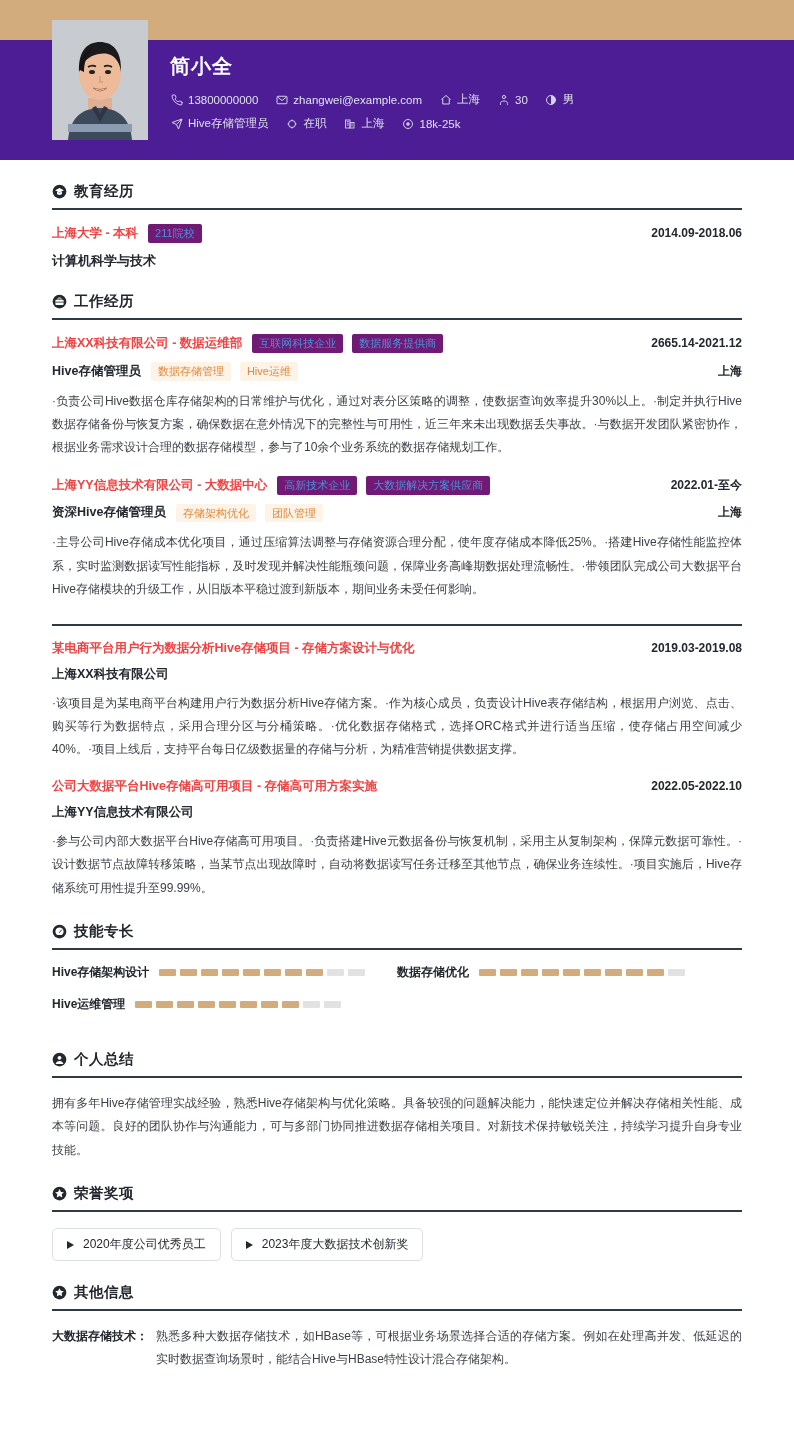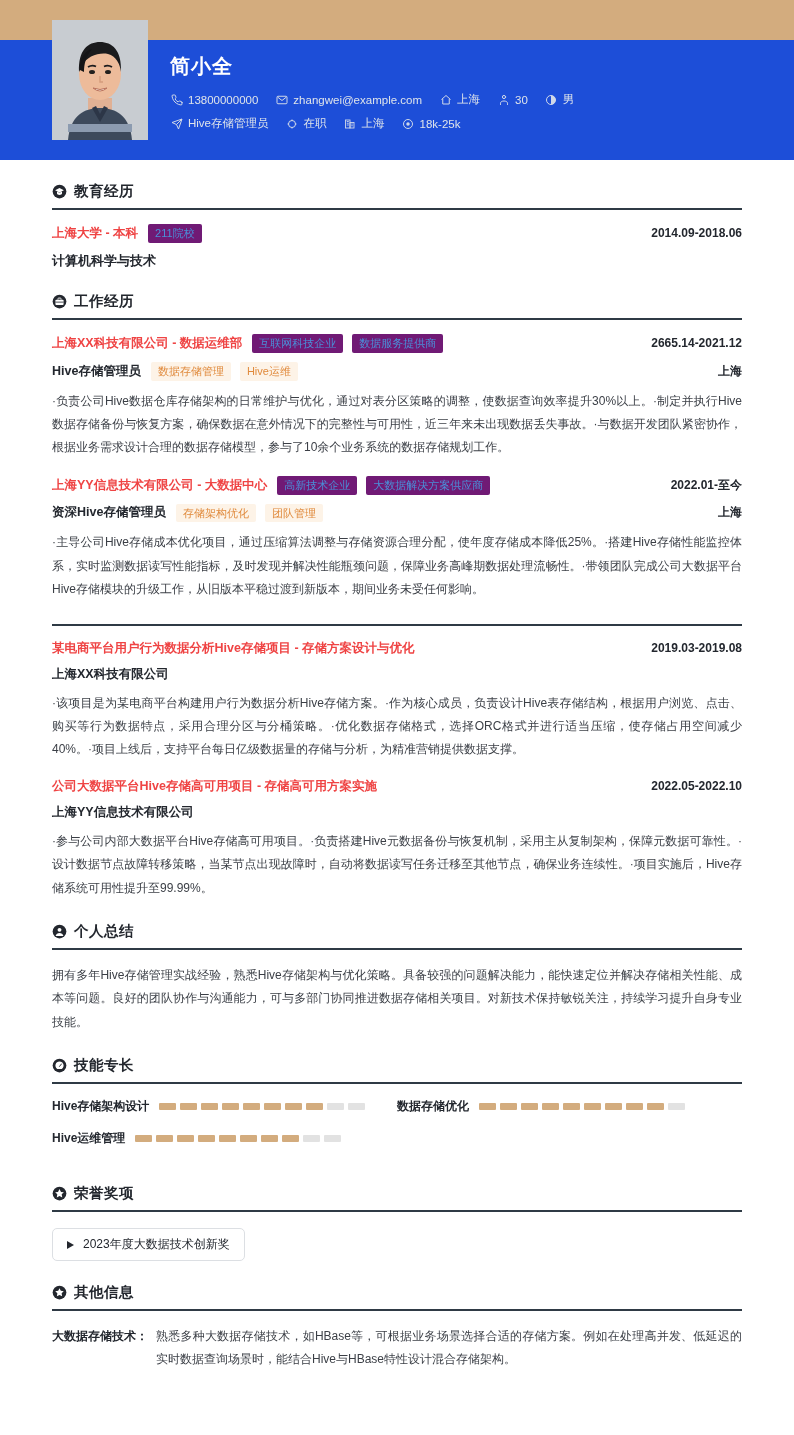--- a/index.html
+++ b/index.html
@@ -8,21 +8,21 @@
     background: #ffffff;
     font-family: "Liberation Sans", "DejaVu Sans", sans-serif;
     color: #333333;
     -webkit-font-smoothing: antialiased;
   }
   body { width: 794px; min-height: 1435px; position: relative; }
 
   
   .gold-strip { height: 40px; background: #d3ac7e; width: 100%; }
   .header {
-    background: #1d4ed8;
+    background: #4c1d95;
     color: #ffffff;
     height: 120px;
     position: relative;
     padding: 0 40px;
   }
   .photo {
     position: absolute;
     left: 52px;
     top: -20px;
     width: 96px;
@@ -462,107 +462,111 @@
       <div class="sub-org">上海YY信息技术有限公司</div>
       <div class="desc">·参与公司内部大数据平台Hive存储高可用项目。·负责搭建Hive元数据备份与恢复机制，采用主从复制架构，保障元数据可靠性。·设计数据节点故障转移策略，当某节点出现故障时，自动将数据读写任务迁移至其他节点，确保业务连续性。·项目实施后，Hive存储系统可用性提升至99.99%。</div>
     </div>
   </div>
 
   <div class="section">
     <div class="sec-head">
       <span class="sic">
         <svg width="15" height="15" viewBox="0 0 24 24">
             <circle cx="12" cy="12" r="11" fill="#23272e"></circle>
-            <circle cx="12" cy="9.3" r="3.1" fill="#ffffff"></circle>
-            <path d="M5.8 19.2c.6-3.3 3.2-5 6.2-5s5.6 1.7 6.2 5z" fill="#ffffff"></path>
+            <path d="M12 5.5a6.5 6.5 0 0 0-3.6 11.9h7.2A6.5 6.5 0 0 0 12 5.5z" fill="#ffffff"></path>
+            <path d="M12 13.5l3.2-4" stroke="#23272e" stroke-width="1.5" stroke-linecap="round"></path>
           </svg>
       </span>
-      <span class="sec-title">个人总结</span>
-    </div>
-    <div class="sec-rule"></div>
-    <div class="summary">拥有多年Hive存储管理实战经验，熟悉Hive存储架构与优化策略。具备较强的问题解决能力，能快速定位并解决存储相关性能、成本等问题。良好的团队协作与沟通能力，可与多部门协同推进数据存储相关项目。对新技术保持敏锐关注，持续学习提升自身专业技能。</div>
+      <span class="sec-title">技能专长</span>
+    </div>
+    <div class="sec-rule"></div>
+
+    <div class="skills">
+      <div class="skill">
+        <span class="skill-name">Hive存储架构设计</span>
+        <span class="bars">
+            <span class="seg on"></span>
+            <span class="seg on"></span>
+            <span class="seg on"></span>
+            <span class="seg on"></span>
+            <span class="seg on"></span>
+            <span class="seg on"></span>
+            <span class="seg on"></span>
+            <span class="seg on"></span>
+            <span class="seg"></span>
+            <span class="seg"></span>
+          </span>
+      </div>
+      <div class="skill">
+        <span class="skill-name">数据存储优化</span>
+        <span class="bars">
+            <span class="seg on"></span>
+            <span class="seg on"></span>
+            <span class="seg on"></span>
+            <span class="seg on"></span>
+            <span class="seg on"></span>
+            <span class="seg on"></span>
+            <span class="seg on"></span>
+            <span class="seg on"></span>
+            <span class="seg on"></span>
+            <span class="seg"></span>
+          </span>
+      </div>
+      <div class="skill">
+        <span class="skill-name">Hive运维管理</span>
+        <span class="bars">
+            <span class="seg on"></span>
+            <span class="seg on"></span>
+            <span class="seg on"></span>
+            <span class="seg on"></span>
+            <span class="seg on"></span>
+            <span class="seg on"></span>
+            <span class="seg on"></span>
+            <span class="seg on"></span>
+            <span class="seg"></span>
+            <span class="seg"></span>
+          </span>
+      </div>
+    </div>
   </div>
 
   <div class="section">
     <div class="sec-head">
       <span class="sic">
         <svg width="15" height="15" viewBox="0 0 24 24">
             <circle cx="12" cy="12" r="11" fill="#23272e"></circle>
-            <path d="M12 5.5a6.5 6.5 0 0 0-3.6 11.9h7.2A6.5 6.5 0 0 0 12 5.5z" fill="#ffffff"></path>
-            <path d="M12 13.5l3.2-4" stroke="#23272e" stroke-width="1.5" stroke-linecap="round"></path>
+            <circle cx="12" cy="9.3" r="3.1" fill="#ffffff"></circle>
+            <path d="M5.8 19.2c.6-3.3 3.2-5 6.2-5s5.6 1.7 6.2 5z" fill="#ffffff"></path>
           </svg>
       </span>
-      <span class="sec-title">技能专长</span>
-    </div>
-    <div class="sec-rule"></div>
-
-    <div class="skills">
-      <div class="skill">
-        <span class="skill-name">Hive存储架构设计</span>
-        <span class="bars">
-            <span class="seg on"></span>
-            <span class="seg on"></span>
-            <span class="seg on"></span>
-            <span class="seg on"></span>
-            <span class="seg on"></span>
-            <span class="seg on"></span>
-            <span class="seg on"></span>
-            <span class="seg on"></span>
-            <span class="seg"></span>
-            <span class="seg"></span>
-          </span>
-      </div>
-      <div class="skill">
-        <span class="skill-name">数据存储优化</span>
-        <span class="bars">
-            <span class="seg on"></span>
-            <span class="seg on"></span>
-            <span class="seg on"></span>
-            <span class="seg on"></span>
-            <span class="seg on"></span>
-            <span class="seg on"></span>
-            <span class="seg on"></span>
-            <span class="seg on"></span>
-            <span class="seg on"></span>
-            <span class="seg"></span>
-          </span>
-      </div>
-      <div class="skill">
-        <span class="skill-name">Hive运维管理</span>
-        <span class="bars">
-            <span class="seg on"></span>
-            <span class="seg on"></span>
-            <span class="seg on"></span>
-            <span class="seg on"></span>
-            <span class="seg on"></span>
-            <span class="seg on"></span>
-            <span class="seg on"></span>
-            <span class="seg on"></span>
-            <span class="seg"></span>
-            <span class="seg"></span>
-          </span>
-      </div>
-    </div>
+      <span class="sec-title">个人总结</span>
+    </div>
+    <div class="sec-rule"></div>
+    <div class="summary">拥有多年Hive存储管理实战经验，熟悉Hive存储架构与优化策略。具备较强的问题解决能力，能快速定位并解决存储相关性能、成本等问题。良好的团队协作与沟通能力，可与多部门协同推进数据存储相关项目。对新技术保持敏锐关注，持续学习提升自身专业技能。</div>
   </div>
 
   <div class="section">
     <div class="sec-head">
       <span class="sic">
         <svg width="15" height="15" viewBox="0 0 24 24">
             <circle cx="12" cy="12" r="11" fill="#23272e"></circle>
             <path d="M12 4.8l2.4 4.6 4.6.6-3.5 3.3.9 4.9L12 15.9 7.6 18.2l.9-4.9L5 10l4.6-.6z" fill="#ffffff"></path>
           </svg>
       </span>
       <span class="sec-title">荣誉奖项</span>
     </div>
     <div class="sec-rule"></div>
 
     <div class="honors">
       <span class="honor">
         <span class="tri"></span>
+        <span>2020年度公司优秀员工</span>
+      </span>
+      <span class="honor">
+        <span class="tri"></span>
         <span>2023年度大数据技术创新奖</span>
       </span>
     </div>
   </div>
 
   <div class="section">
     <div class="sec-head">
       <span class="sic">
         <svg width="15" height="15" viewBox="0 0 24 24">
             <circle cx="12" cy="12" r="11" fill="#23272e"></circle>

